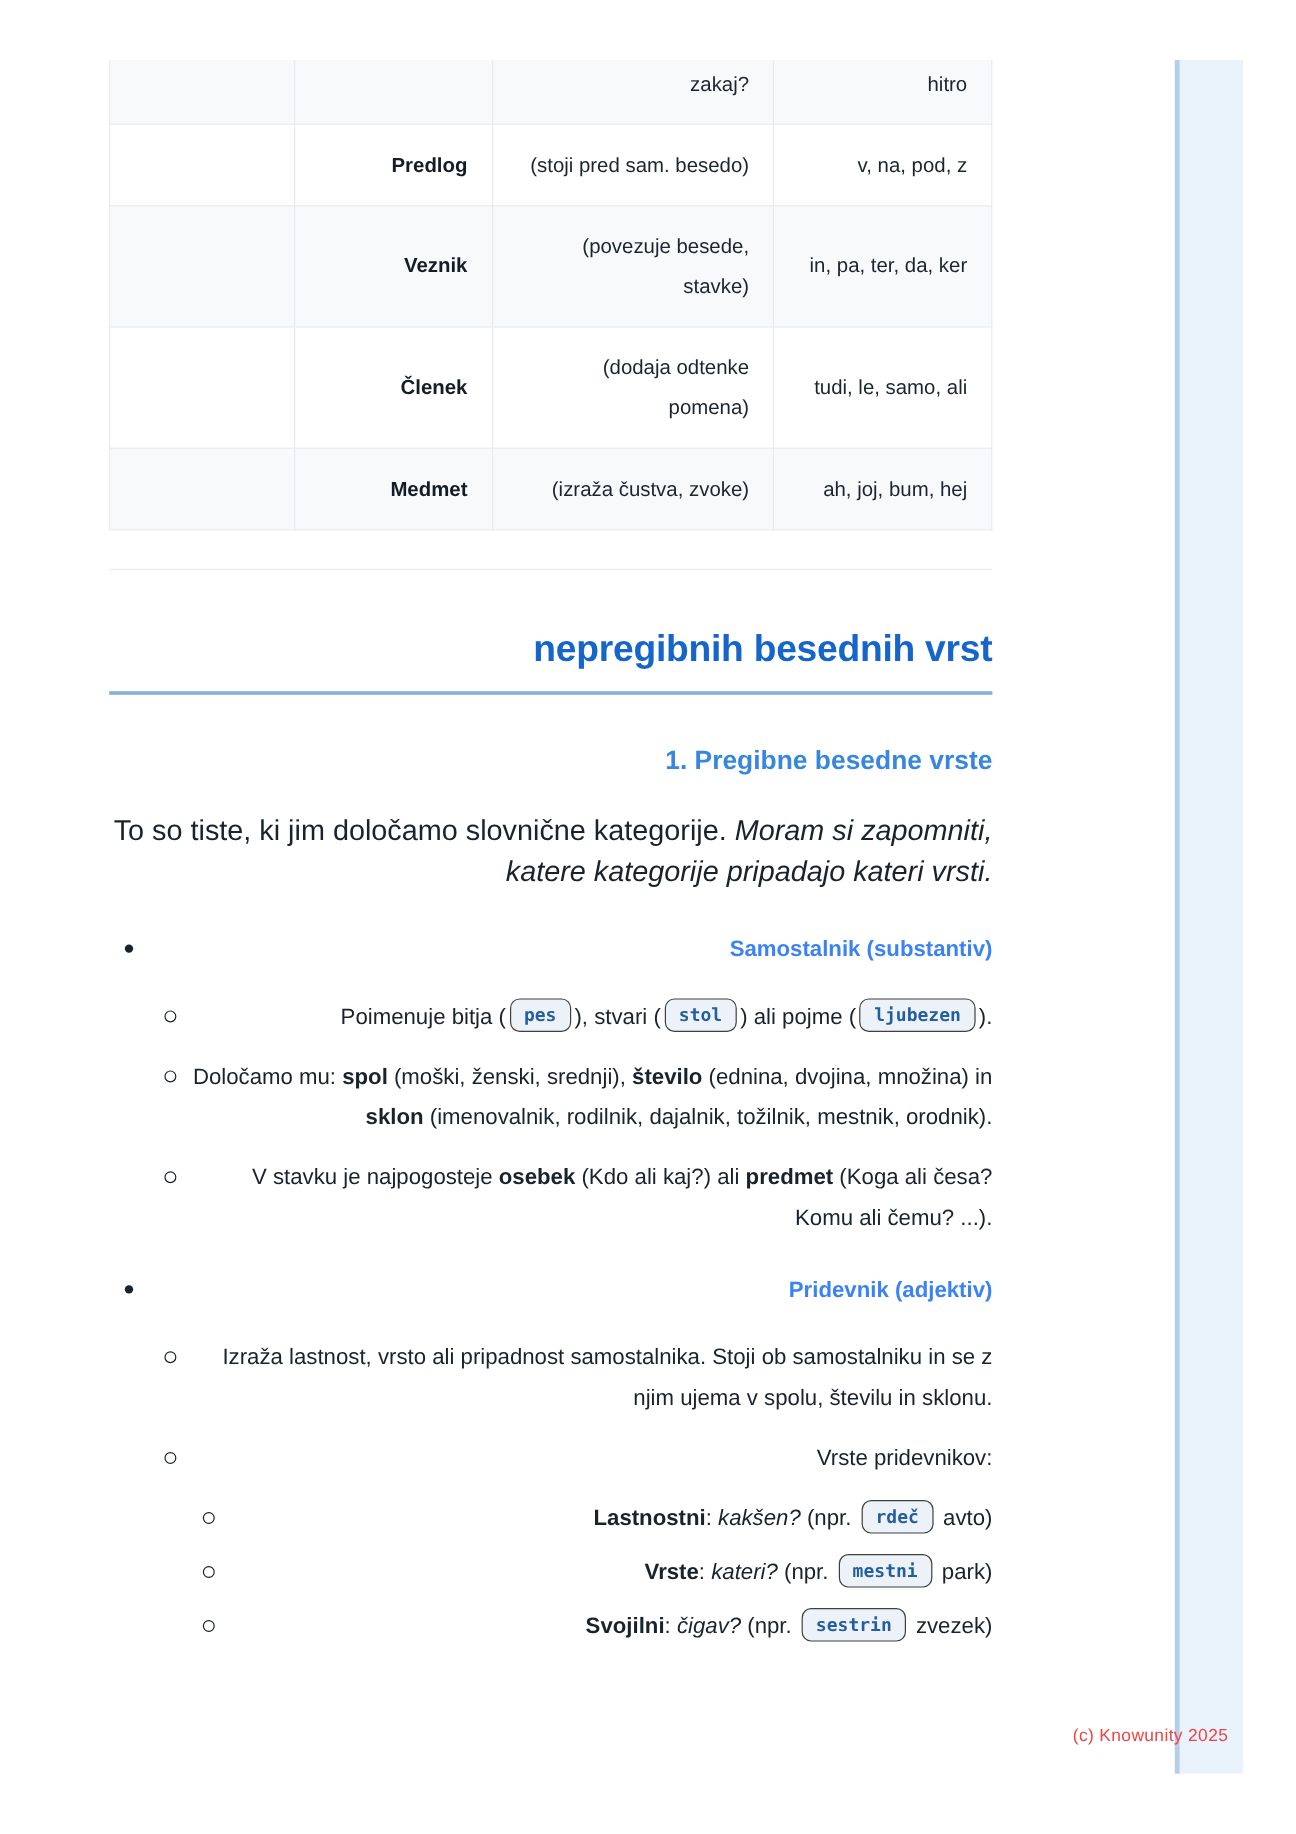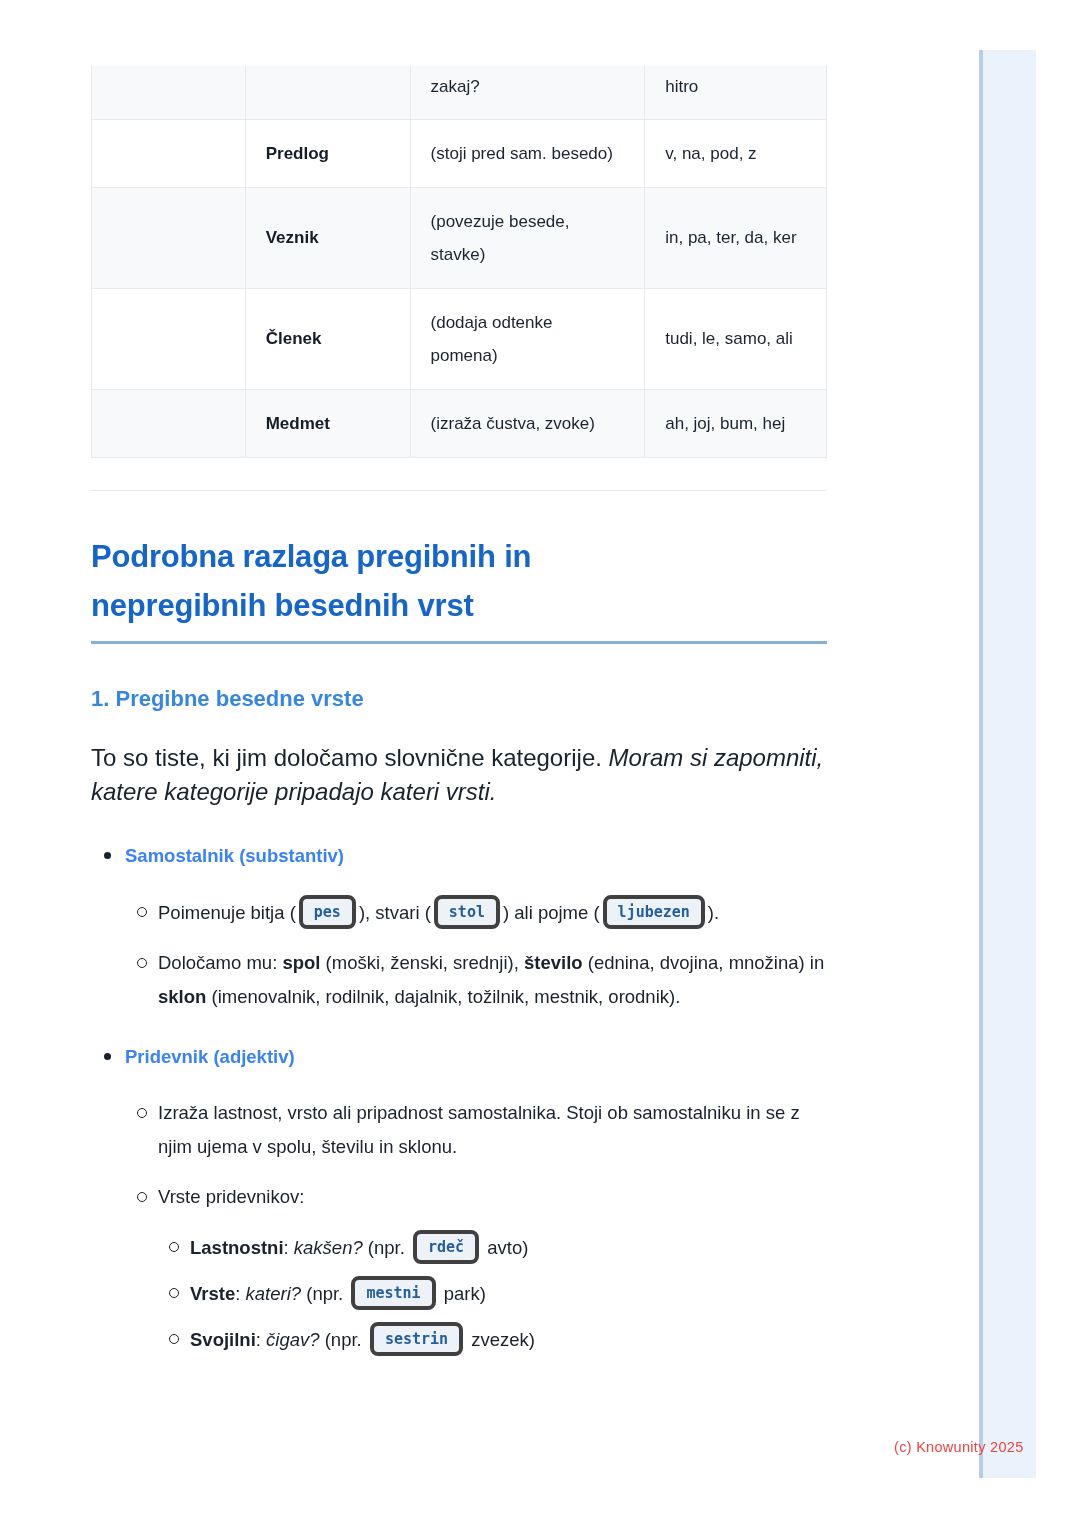--- a/index.html
+++ b/index.html
@@ -6,22 +6,23 @@
   html,body { width:1080px; height:1528px; }
   body {
     position:relative;
     background:#ffffff;
     font-family:"Liberation Sans", sans-serif;
     color:#1a222e;
     overflow:hidden;
   }
   .content {
     position:absolute;
-    left:91px; top:16px;
+    left:91px; top:0;
     width:736px;
+    text-align:right;
   }
 
   
   table.wordtypes {
     width:736px;
     border-collapse:collapse;
     margin-top:50px;
     font-size:17px;
     line-height:33px;
     color:#1b2430;
@@ -109,21 +110,21 @@
 
   
   .chip {
     display:inline-block;
     font-family:"DejaVu Sans Mono", monospace;
     font-weight:bold;
     font-size:15px;
     line-height:22px;
     color:#235e9f;
     background:#edf2f9;
-    border:4px solid #404040;
+    border:1px solid #404040;
     border-radius:8px;
     padding:2px 11px;
     margin:0 3px;
     vertical-align:2px;
   }
 
   
   .side-strip {
     position:absolute;
     left:979px; top:50px;
@@ -178,37 +179,37 @@
           <td class="c-name">Medmet</td>
           <td class="c-desc">(izraža čustva, zvoke)</td>
           <td class="c-ex">ah, joj, bum, hej</td>
         </tr>
       </tbody>
   </table>
 
   <hr class="top-rule">
 
   <h1 class="doc-title">
-      <span>Podrobna razlaga pregibnih in</span>
       <span>nepregibnih besednih vrst</span>
     </h1>
 
   <div class="blue-rule"></div>
 
   <h2 class="section-title">1. Pregibne besedne vrste</h2>
 
   <p class="intro"><span>To so tiste, ki jim določamo slovnične kategorije. </span><span class="i">Moram si zapomniti, katere kategorije pripadajo kateri vrsti.</span></p>
 
   <ul class="outline">
       <li class="l1">
         <div class="li-title">Samostalnik (substantiv)</div>
       </li>
       <ul class="sub">
         <li class="l2"><span>Poimenuje bitja (</span><span class="chip">pes</span><span>), stvari (</span><span class="chip">stol</span><span>) ali pojme (</span><span class="chip">ljubezen</span><span>).</span></li>
         <li class="l2"><span>Določamo mu: </span><span class="b">spol</span><span> (moški, ženski, srednji), </span><span class="b">število</span><span> (ednina, dvojina, množina) in </span><span class="b">sklon</span><span> (imenovalnik, rodilnik, dajalnik, tožilnik, mestnik, orodnik).</span></li>
+        <li class="l2"><span>V stavku je najpogosteje </span><span class="b">osebek</span><span> (Kdo ali kaj?) ali </span><span class="b">predmet</span><span> (Koga ali česa? Komu ali čemu? ...).</span></li>
       </ul>
       <li class="l1">
         <div class="li-title">Pridevnik (adjektiv)</div>
       </li>
       <ul class="sub">
         <li class="l2"><span>Izraža lastnost, vrsto ali pripadnost samostalnika. Stoji ob samostalniku in se z njim ujema v spolu, številu in sklonu.</span></li>
         <li class="l2"><span>Vrste pridevnikov:</span></li>
         <ul class="subsub">
           <li class="l3"><span class="b">Lastnostni</span><span>: </span><span class="i">kakšen?</span><span> (npr. </span><span class="chip">rdeč</span><span> avto)</span></li>
           <li class="l3"><span class="b">Vrste</span><span>: </span><span class="i">kateri?</span><span> (npr. </span><span class="chip">mestni</span><span> park)</span></li>

